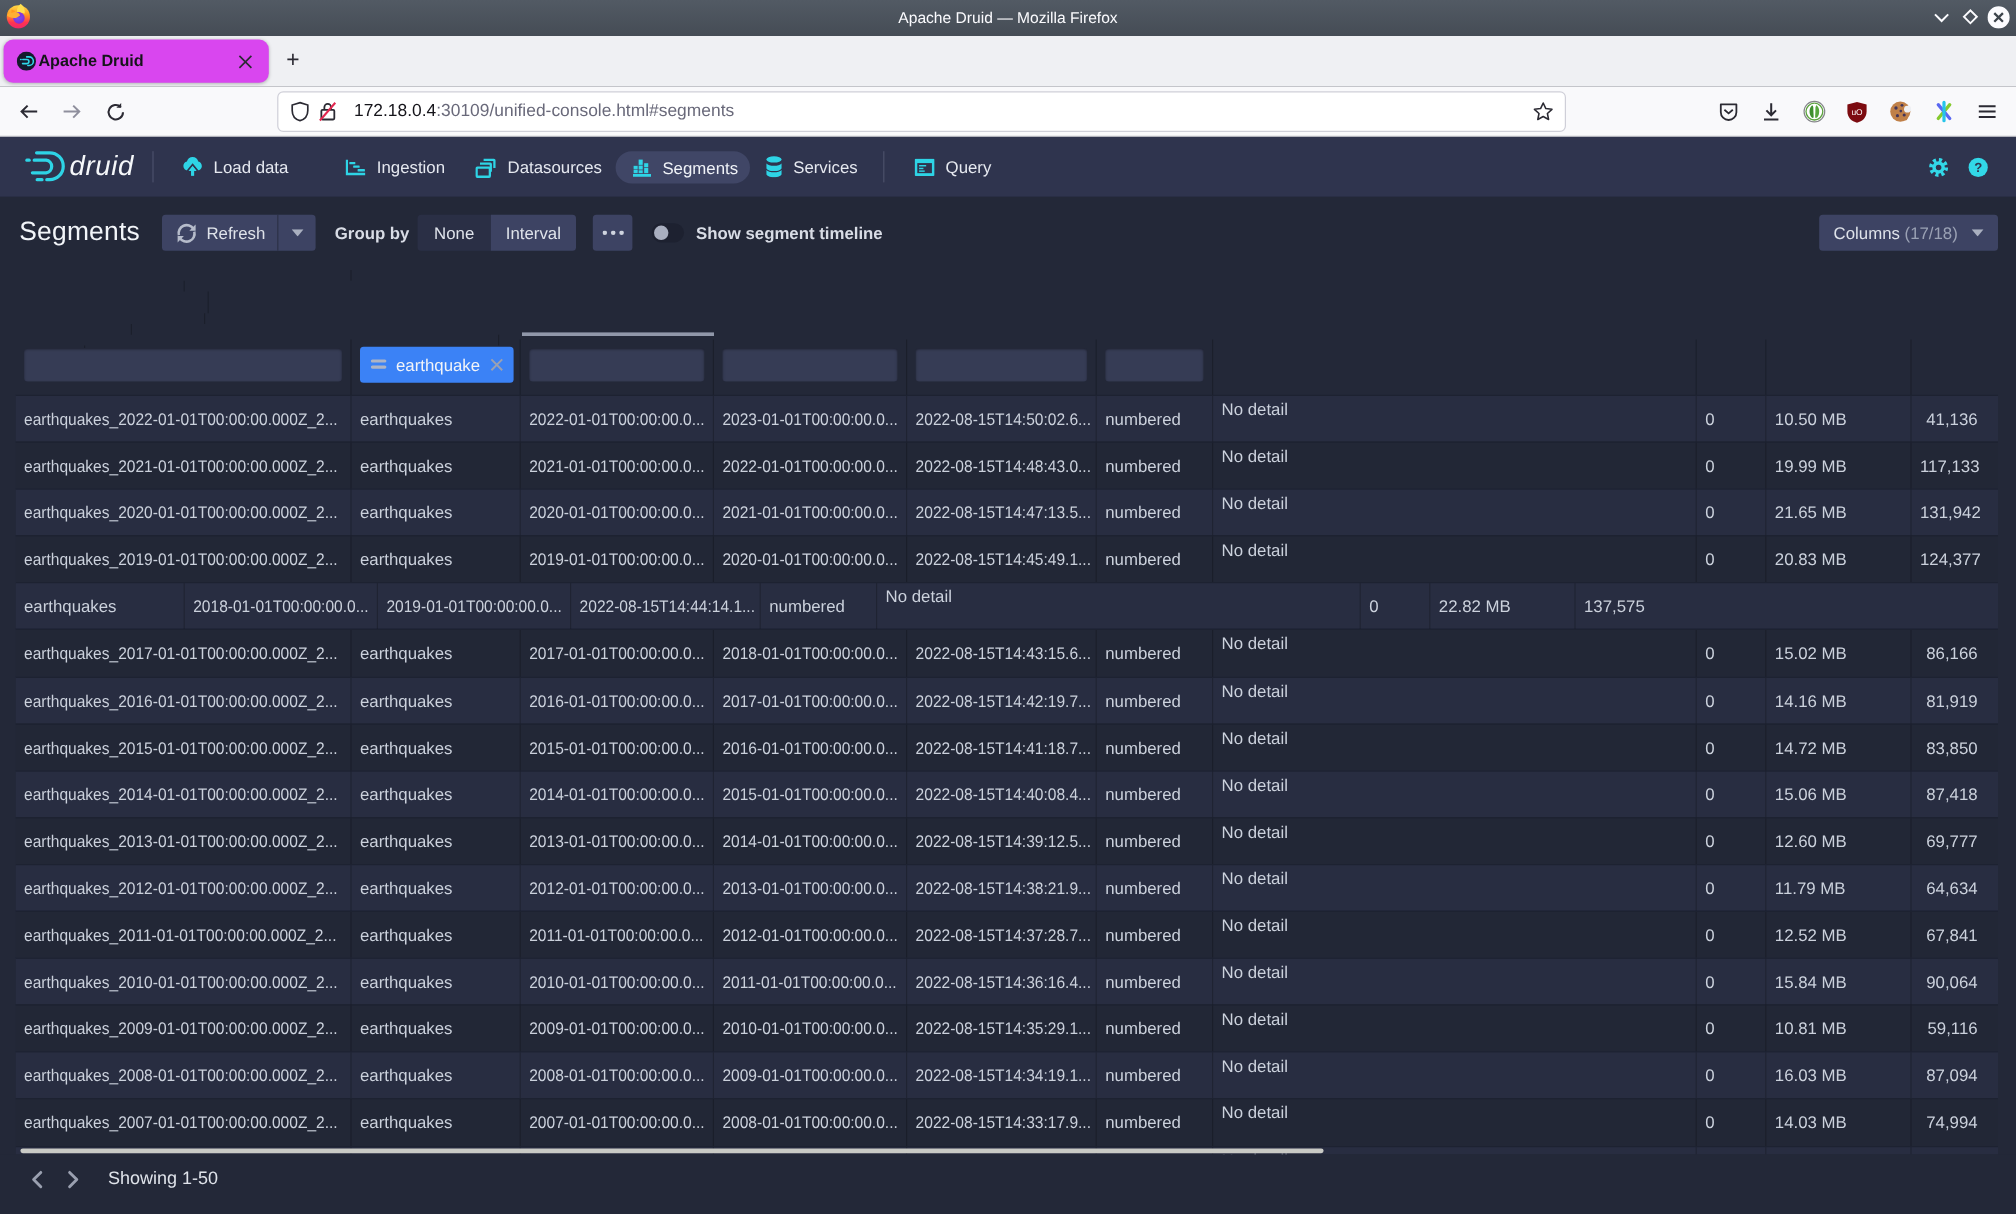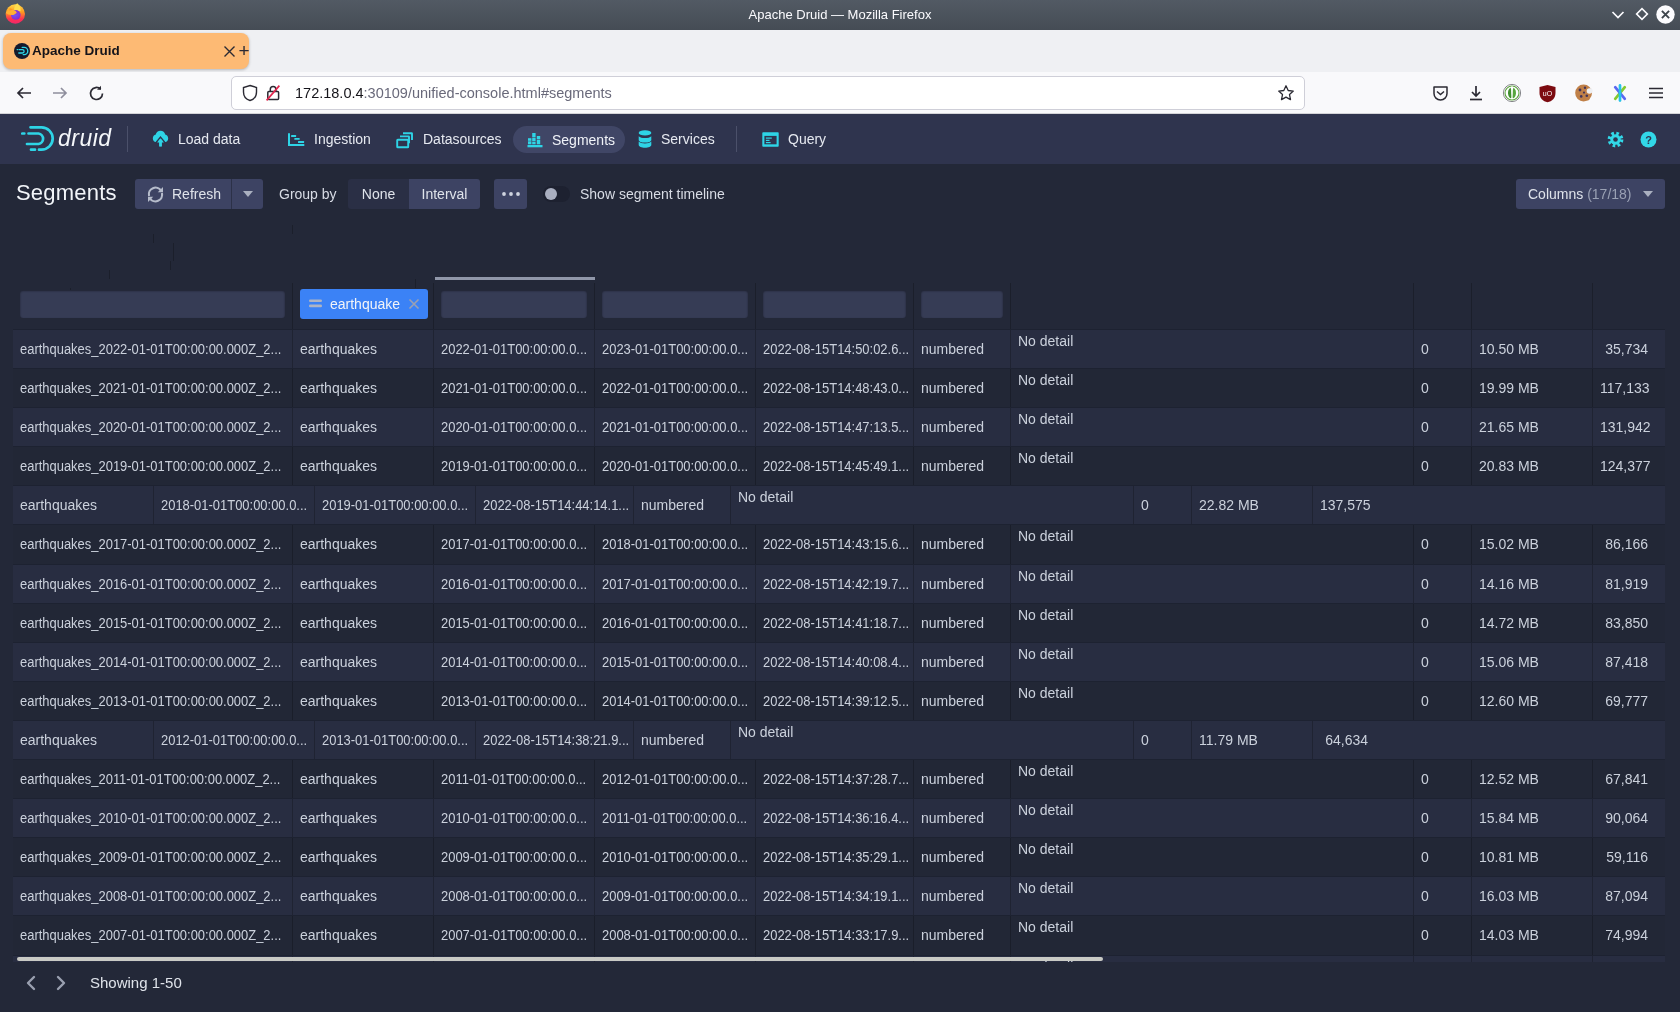--- a/index.html
+++ b/index.html
@@ -6,21 +6,21 @@
 html,body { width:1680px; height:1012px; overflow:hidden; background:#232838; }
 body { font-family:"Liberation Sans", sans-serif; position:relative; }
 .abs { position:absolute; }
 
 
 #titlebar { left:0; top:0; width:1680px; height:30px; background:linear-gradient(#525a64,#454c55); }
 #titlebar .title { width:100%; text-align:center; line-height:30px; color:#fbfbfe; font-size:13px; }
 
 
 #tabbar { left:0; top:30px; width:1680px; height:42px; background:#eff0f3; }
-#tab { position:absolute; left:3px; top:3px; width:246px; height:36px; background:#fdba74; border-radius:8px; box-shadow:0 1px 3px rgba(0,0,0,0.25); }
+#tab { position:absolute; left:3px; top:3px; width:221px; height:36px; background:#d946ef; border-radius:8px; box-shadow:0 1px 3px rgba(0,0,0,0.25); }
 #tab .fav { position:absolute; left:11px; top:10px; width:16px; height:16px; }
 #tab .ttl { position:absolute; left:29px; top:0; line-height:36px; font-size:13.5px; color:#15141a; font-weight:700; }
 #tab .cls { position:absolute; right:8px; top:6px; width:24px; height:24px; display:flex; align-items:center; justify-content:center; }
 #newtab { position:absolute; left:232px; top:9px; width:24px; height:24px; color:#2b2a33; font-size:19px; text-align:center; line-height:24px; font-weight:400; }
 
 
 #toolbar { left:0; top:72px; width:1680px; height:42px; background:#f9f9fb; border-bottom:1px solid #d4d4d8; }
 .navbtn { position:absolute; top:5px; width:32px; height:32px; display:flex; align-items:center; justify-content:center; }
 #urlbox { position:absolute; left:231px; top:4px; width:1074px; height:34px; background:#ffffff; border:1px solid #cfcfd8; border-radius:5px; }
 #urlbox .txt { position:absolute; left:63px; top:0; line-height:32px; font-size:15px; color:#15141a; }
@@ -32,21 +32,21 @@
 #dnav .word { position:absolute; left:58px; top:11px; font-size:23px; font-style:italic; color:#f5f7fa; letter-spacing:0.5px; }
 .vdiv { position:absolute; top:12px; width:1px; height:26px; background:#4b506a; }
 .nav-item { position:absolute; top:0; height:50px; display:flex; align-items:center; gap:9px; color:#e6e9f0; font-size:14px; }
 .nav-pill { position:absolute; left:513px; top:12px; height:27px; border-radius:14px; background:#404666; display:flex; align-items:center; gap:9px; padding:0 10px 0 14px; color:#f0f3f8; font-size:14px; }
 #gearhelp { position:absolute; right:23px; top:0; height:50px; display:flex; align-items:center; gap:16px; }
 
 
 #phead { left:0; top:164px; width:1680px; height:61px; background:#232838; }
 #phead h1 { position:absolute; left:16px; top:16px; font-size:22px; font-weight:500; color:#f2f5f9; letter-spacing:0.2px; }
 .btn { position:absolute; top:15px; height:30px; background:#3d4363; border-radius:3px; color:#dfe3ea; font-size:14px; display:flex; align-items:center; }
-.lbl { position:absolute; top:15px; height:30px; display:flex; align-items:center; color:#d8dce5; font-size:14px; }
+.lbl { position:absolute; top:15px; height:30px; display:flex; align-items:center; color:#d8dce5; font-size:14px;font-weight:bold; }
 
 
 #tbl { left:13px; top:225px; width:1652px; height:737px; overflow:hidden; }
 .cell { height:100%; padding:0 7px; border-right:1px solid rgba(0,0,0,0.22); overflow:hidden; white-space:nowrap; }
 .c1{width:280px} .c2{width:141px} .c3{width:161px} .c4{width:161px} .c5{width:158px}
 .c6{width:97px} .c7{width:403px} .c8{width:58px} .c9{width:121px} .c10{width:72px;border-right:none}
 #thead { display:flex; height:58px; color:#e2e6ee; font-size:14px; position:relative;flex-direction:column; }
 #thead .cell { padding-top:9px; }
 #thead .c10 { text-align:right; padding-right:4px; }
 #sortline { position:absolute; left:422px; top:52px; width:160px; height:3px; background:#9097a9; }
@@ -387,21 +387,21 @@
 <div class="row">
         <div class="cell c1"><span class="sq">earthquakes_2022-01-01T00:00:00.000Z_2...</span></div>
         <div class="cell c2">earthquakes</div>
         <div class="cell c3"><span class="sq">2022-01-01T00:00:00.0...</span></div>
         <div class="cell c4"><span class="sq">2023-01-01T00:00:00.0...</span></div>
         <div class="cell c5"><span class="sq">2022-08-15T14:50:02.6...</span></div>
         <div class="cell c6">numbered</div>
         <div class="cell c7">No detail</div>
         <div class="cell c8">0</div>
         <div class="cell c9">10.50 MB</div>
-        <div class="cell c10">35,734</div>
+        <div class="cell c10">41,136</div>
       </div>
 <div class="row">
         <div class="cell c1"><span class="sq">earthquakes_2021-01-01T00:00:00.000Z_2...</span></div>
         <div class="cell c2">earthquakes</div>
         <div class="cell c3"><span class="sq">2021-01-01T00:00:00.0...</span></div>
         <div class="cell c4"><span class="sq">2022-01-01T00:00:00.0...</span></div>
         <div class="cell c5"><span class="sq">2022-08-15T14:48:43.0...</span></div>
         <div class="cell c6">numbered</div>
         <div class="cell c7">No detail</div>
         <div class="cell c8">0</div>
@@ -497,20 +497,21 @@
         <div class="cell c3"><span class="sq">2013-01-01T00:00:00.0...</span></div>
         <div class="cell c4"><span class="sq">2014-01-01T00:00:00.0...</span></div>
         <div class="cell c5"><span class="sq">2022-08-15T14:39:12.5...</span></div>
         <div class="cell c6">numbered</div>
         <div class="cell c7">No detail</div>
         <div class="cell c8">0</div>
         <div class="cell c9">12.60 MB</div>
         <div class="cell c10">69,777</div>
       </div>
 <div class="row">
+        <div class="cell c1"><span class="sq">earthquakes_2012-01-01T00:00:00.000Z_2...</span></div>
         <div class="cell c2">earthquakes</div>
         <div class="cell c3"><span class="sq">2012-01-01T00:00:00.0...</span></div>
         <div class="cell c4"><span class="sq">2013-01-01T00:00:00.0...</span></div>
         <div class="cell c5"><span class="sq">2022-08-15T14:38:21.9...</span></div>
         <div class="cell c6">numbered</div>
         <div class="cell c7">No detail</div>
         <div class="cell c8">0</div>
         <div class="cell c9">11.79 MB</div>
         <div class="cell c10">64,634</div>
       </div>

